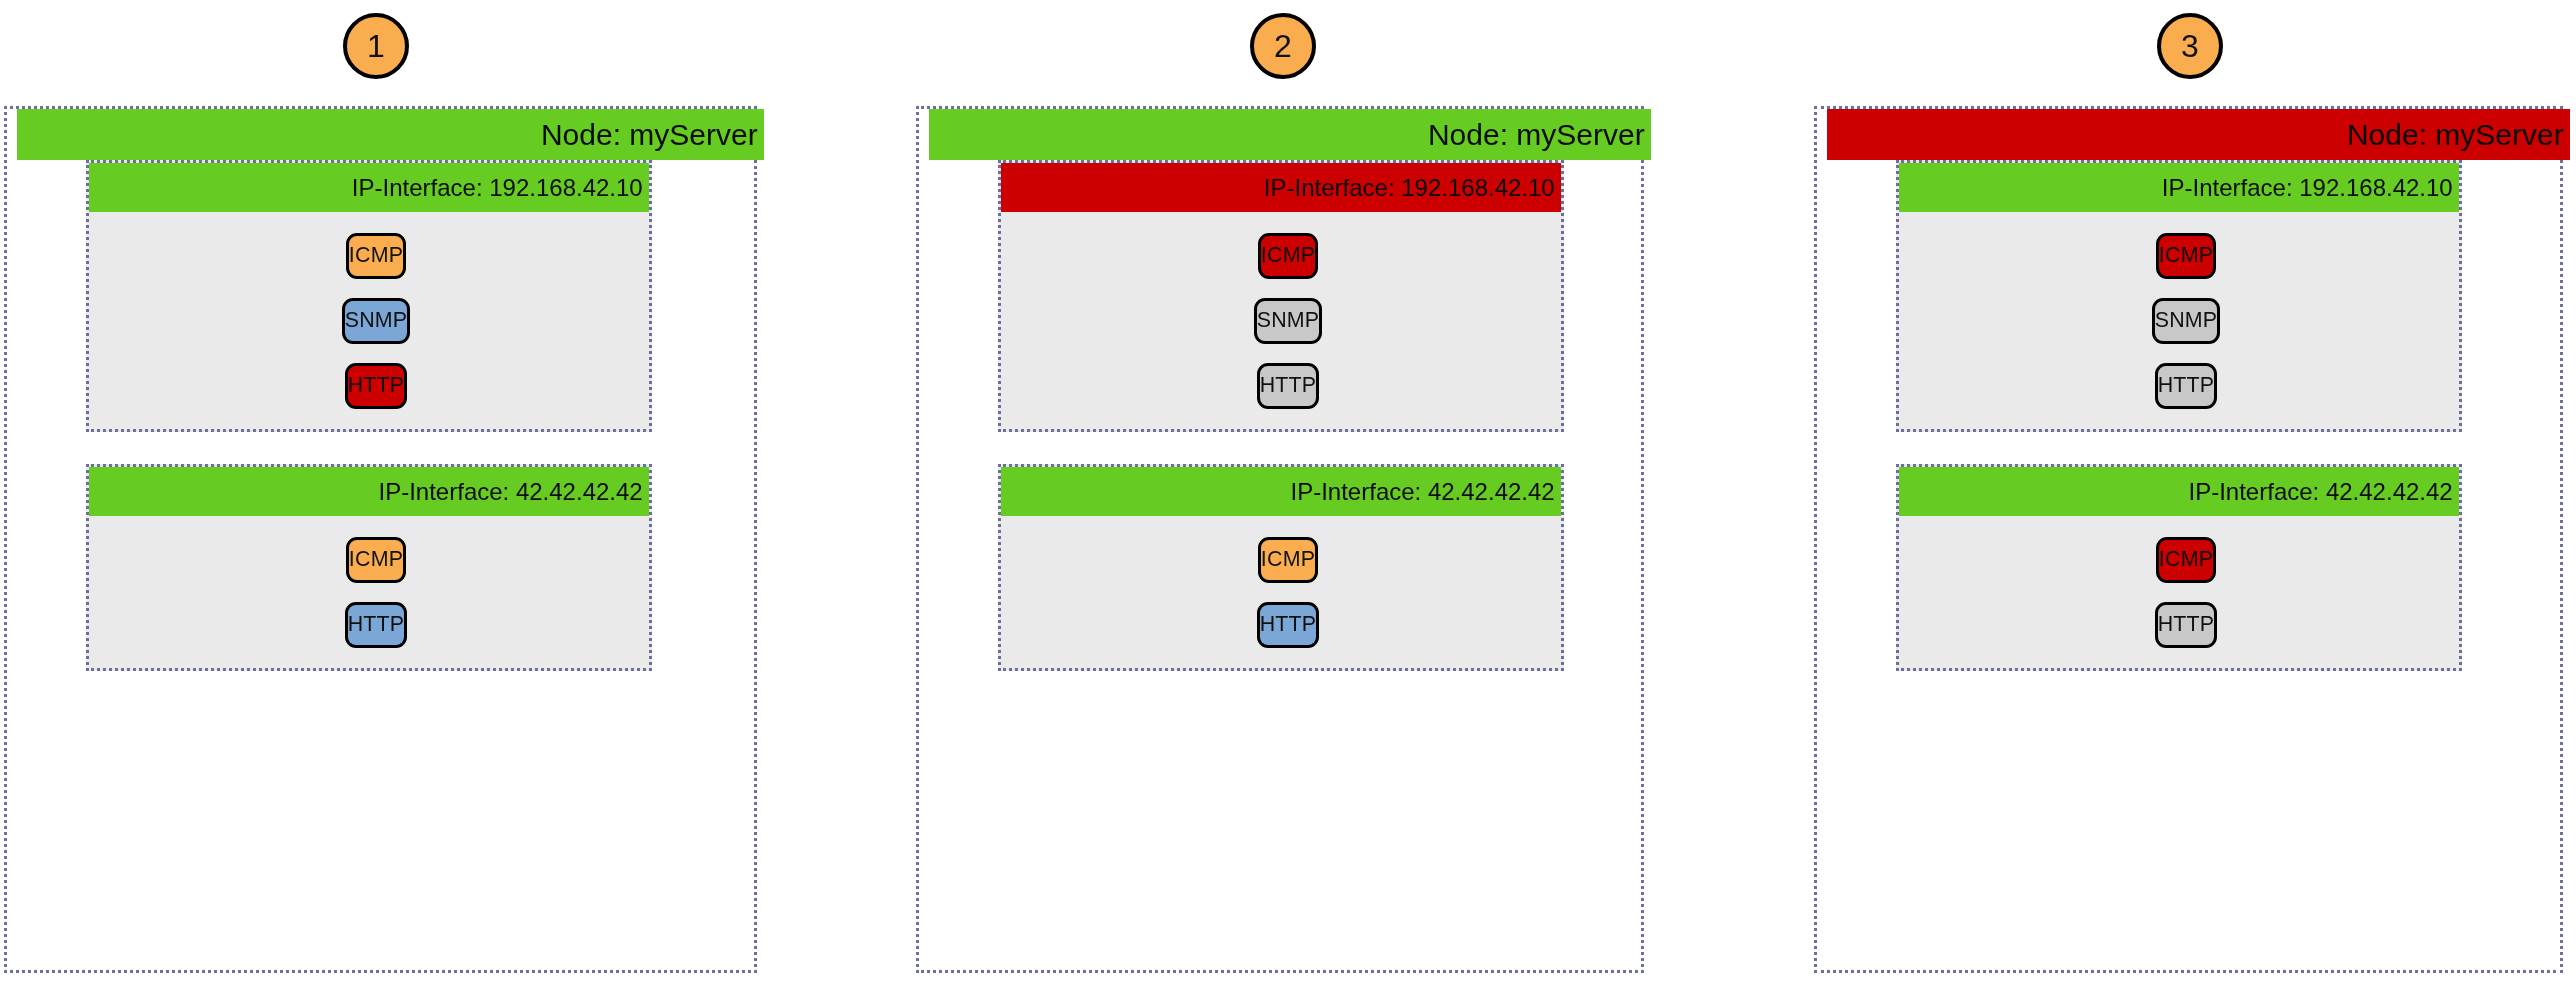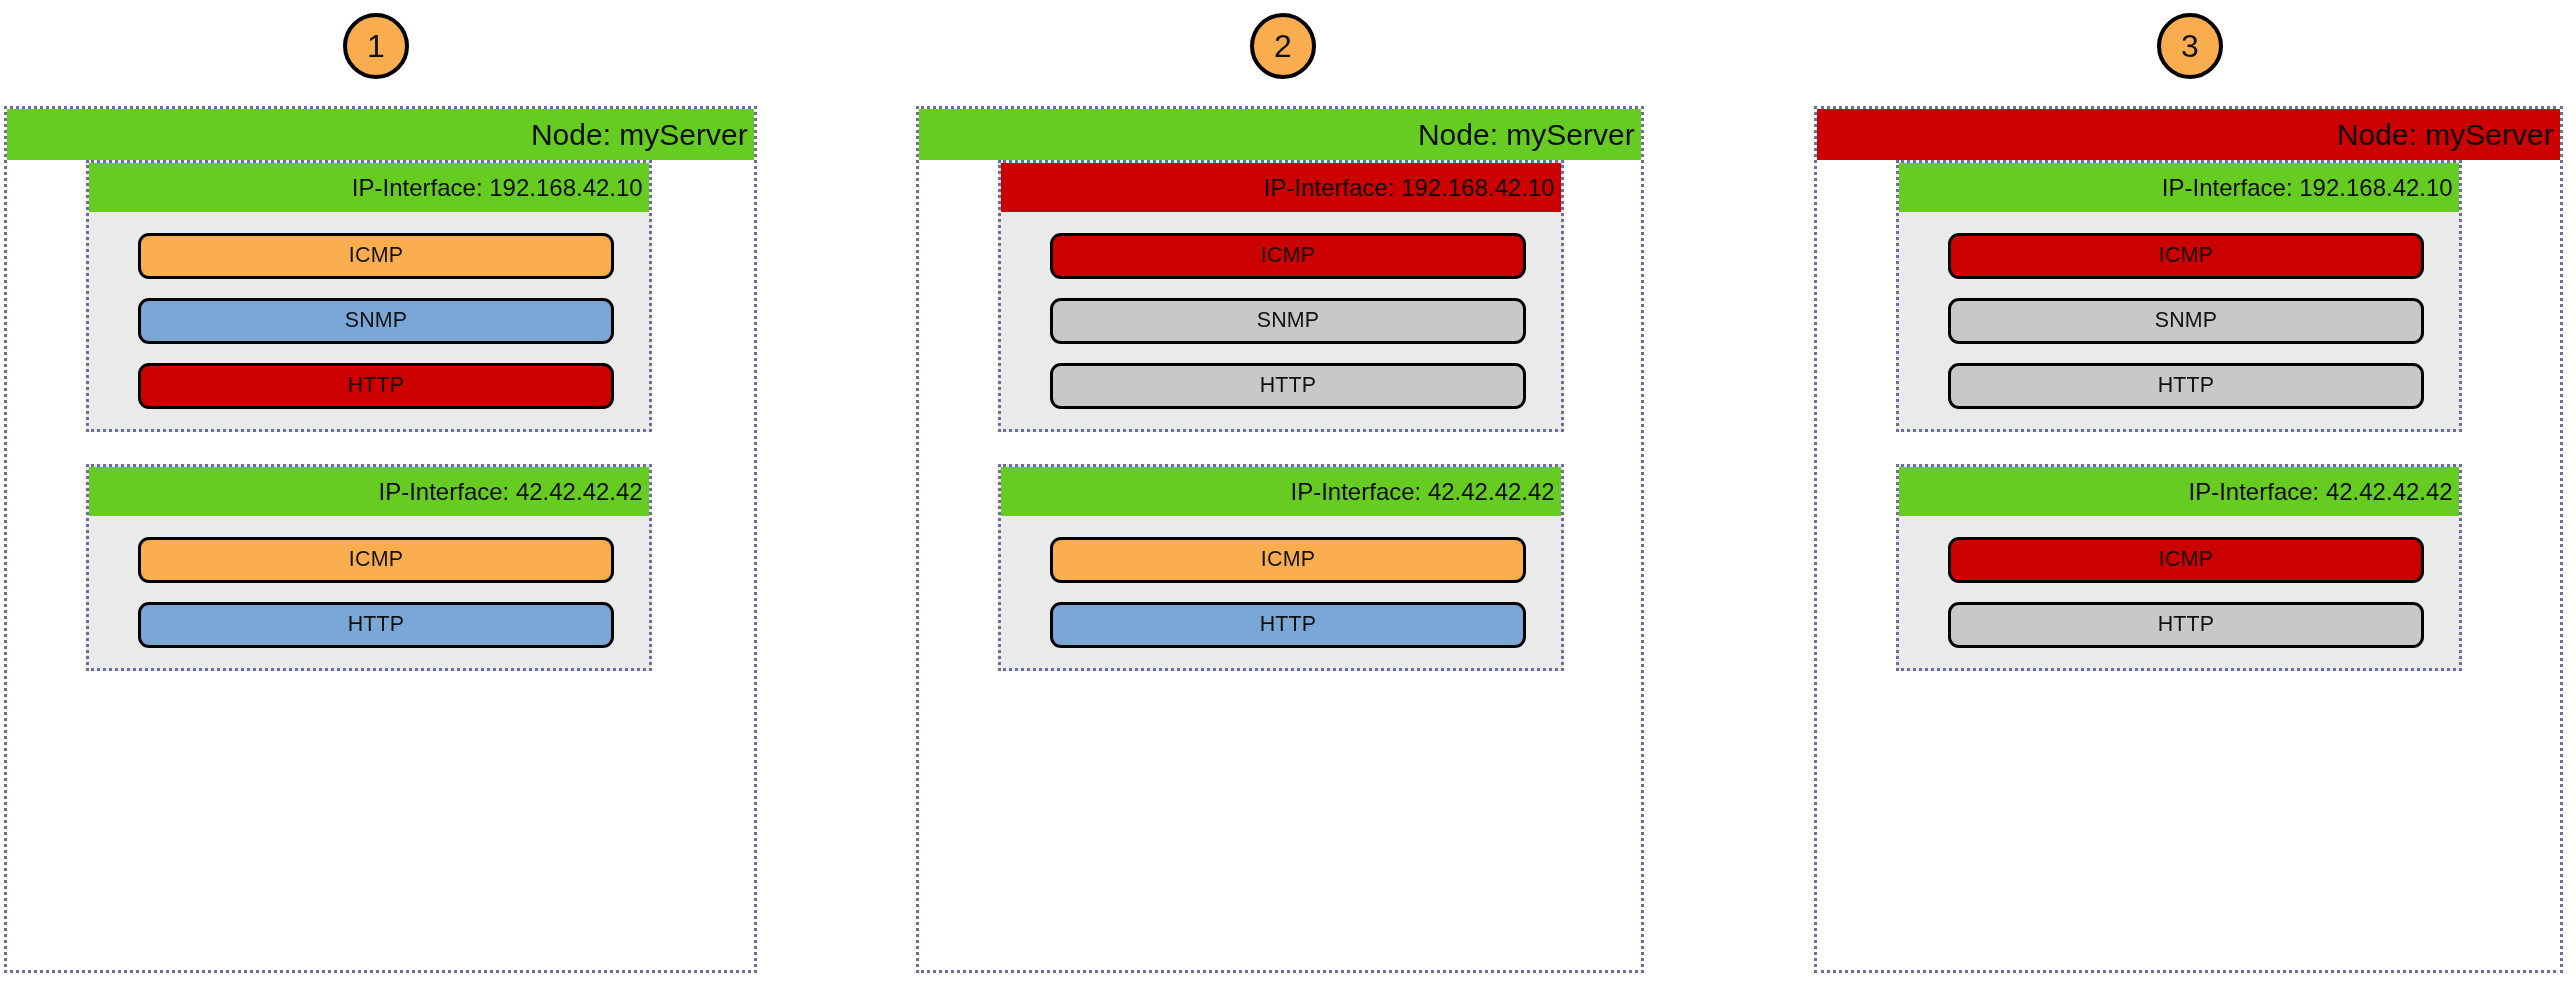--- a/index.html
+++ b/index.html
@@ -37,21 +37,21 @@
 
   
   .panel {
     position: absolute;
     border: 3.2px dotted #6a6f9c;
     background: transparent;
   }
 
   .node-header {
     position: absolute;
-    left: 0;
+    left: 10px;
     top: 0;
     height: 51px;
     width: 100%;
     display: flex;
     align-items: center;
     justify-content: flex-end;
     padding-right: 6.3px;
     font-size: 30px;
     color: #0b0b0b;
     white-space: nowrap;
@@ -84,20 +84,21 @@
     color: #0b0b0b;
     white-space: nowrap;
     overflow: hidden;
   }
 
   .svc-list {
     padding: 20.6px 35px 20.6px 49px;
     display: flex;
     flex-direction: column;
     gap: 19px;
+    align-items: center;
   }
 
   .service {
     height: 46px;
     border: 3.2px solid #000000;
     border-radius: 11px;
     display: flex;
     align-items: center;
     justify-content: center;
     font-size: 21.4px;

